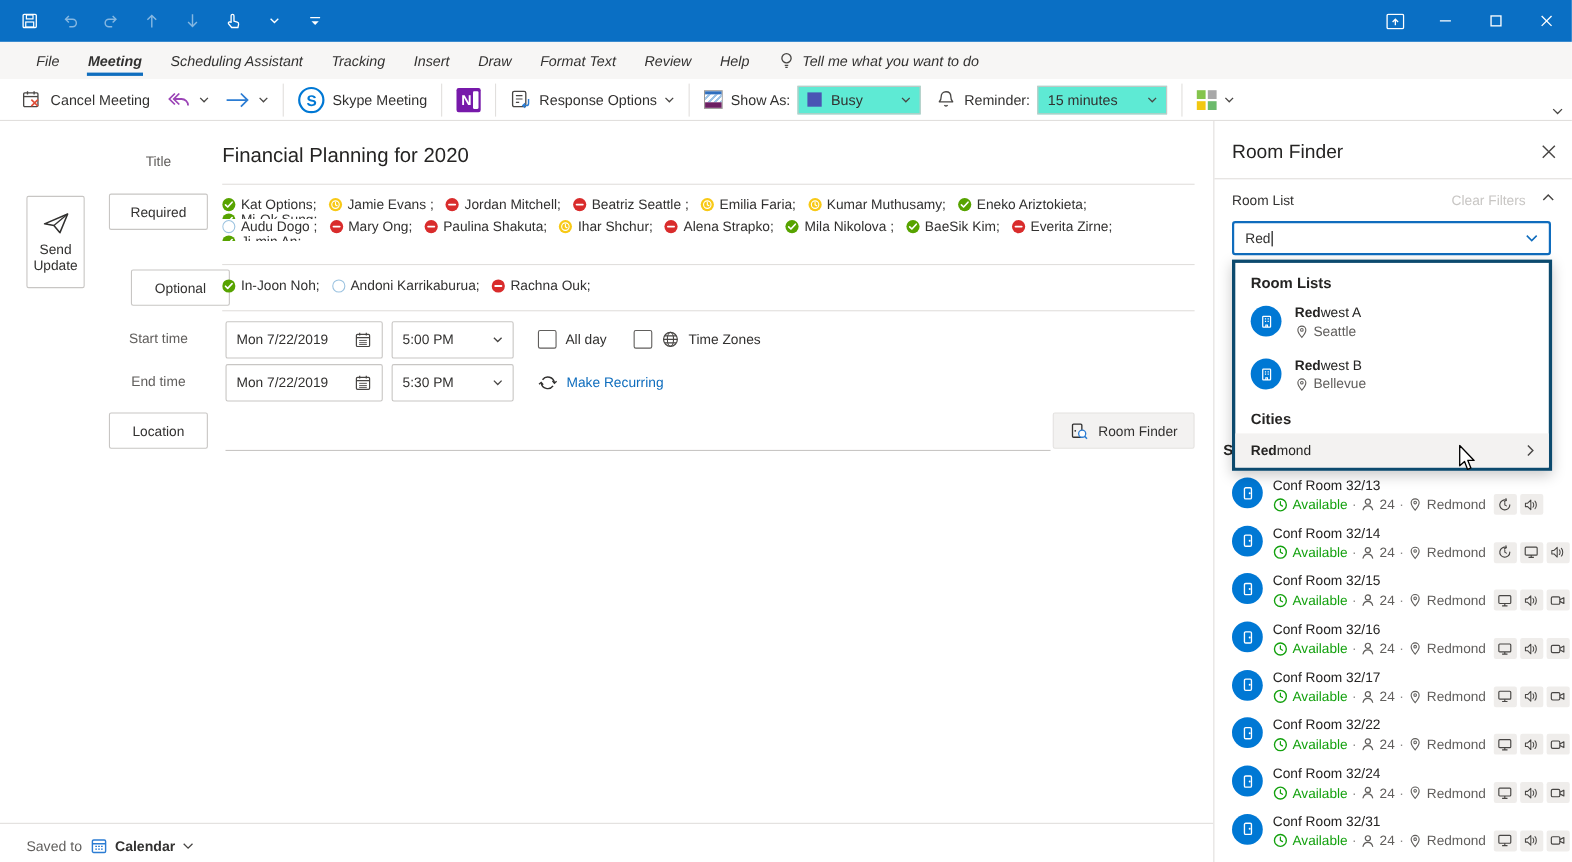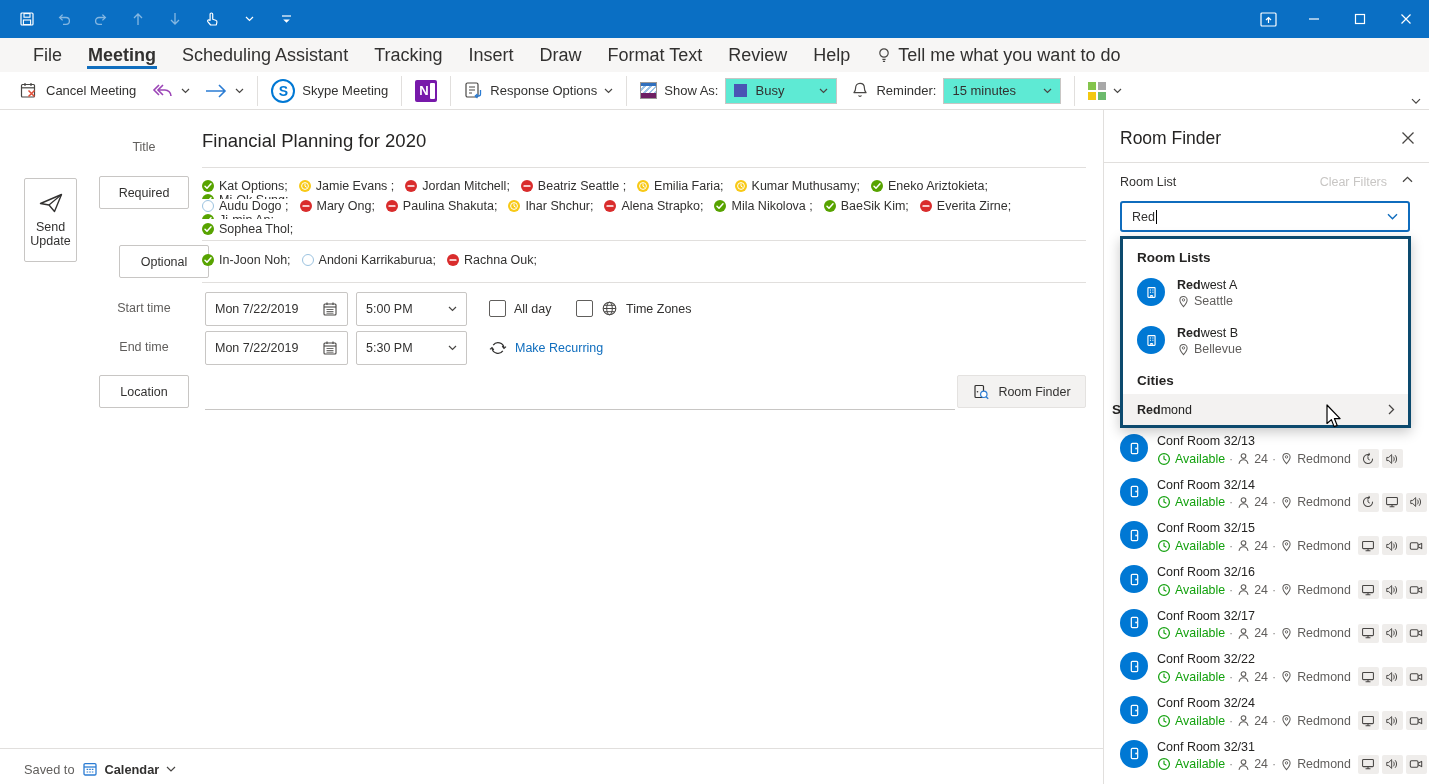--- a/index.html
+++ b/index.html
@@ -16,21 +16,21 @@
   
   .titlebar{position:relative;height:38px;background:var(--titlebar);display:flex;align-items:center;color:#fff;}
   .qat{display:flex;align-items:center;gap:19px;margin-left:18px;}
   .qat .ic{display:inline-flex;align-items:center;justify-content:center;width:18px;height:18px;font-size:15px;line-height:1;}
   .qat .dim{opacity:.5;}
   .tb-title{position:absolute;left:50%;top:0;transform:translateX(-50%);height:38px;display:flex;align-items:center;font-size:12.8px;}
   .win-ctrls{position:absolute;right:0;top:0;height:38px;display:flex;}
   .win-btn{width:46px;height:38px;display:flex;align-items:center;justify-content:center;}
 
   
-  .menubar{height:34px;background:#f7f6f5;display:flex;align-items:stretch;padding-left:20px;font-size:18px;}
+  .menubar{height:34px;background:#f7f6f5;display:flex;align-items:stretch;padding-left:20px;font-size:13px;font-style:italic;}
   .menu-item{display:flex;align-items:center;padding:0 13px;position:relative;color:var(--txt);cursor:default;}
   .menu-item.active{font-weight:700;}
   .menu-item.active::after{content:"";position:absolute;left:12px;right:12px;bottom:3px;height:3px;background:var(--link);}
   .tellme{display:flex;align-items:center;gap:7px;margin-left:14px;color:var(--txt);}
 
   
   .ribbon{position:relative;height:38px;background:#fff;border-bottom:1px solid var(--line);display:flex;align-items:center;padding-left:12px;font-size:13px;}
   .rb{display:flex;align-items:center;gap:7px;padding:0 7px;height:30px;}
   .rsep{width:1px;height:30px;background:var(--line);margin:0 6px;}
   .chev{display:inline-flex;color:#484644;}
@@ -497,30 +497,20 @@
             </span>
             <span class="att">
               <span class="att-st accepted">
                 <svg width="12" height="12" viewBox="0 0 12 12">
                   <path d="M3 6.2l2 2 4-4.4" fill="none" stroke="#fff" stroke-width="1.5" stroke-linecap="round" stroke-linejoin="round"></path>
                 </svg>
               </span>
               <span>Ji-min An;</span>
             </span>
           </div>
-        <div class="att-row">
-            <span class="att">
-              <span class="att-st accepted">
-                <svg width="12" height="12" viewBox="0 0 12 12">
-                  <path d="M3 6.2l2 2 4-4.4" fill="none" stroke="#fff" stroke-width="1.5" stroke-linecap="round" stroke-linejoin="round"></path>
-                </svg>
-              </span>
-              <span>Sophea Thol;</span>
-            </span>
-          </div>
       </div>
       <div class="abs hline" style="left:202px;top:130px;width:884px;"></div>
 
       <div class="abs fld-btn" style="top:135px;margin-left:20px;">
           <span>Optional</span>
         </div>
       <div class="abs att-rows" style="top:140px;">
         <div class="att-row">
             <span class="att">
               <span class="att-st accepted">

